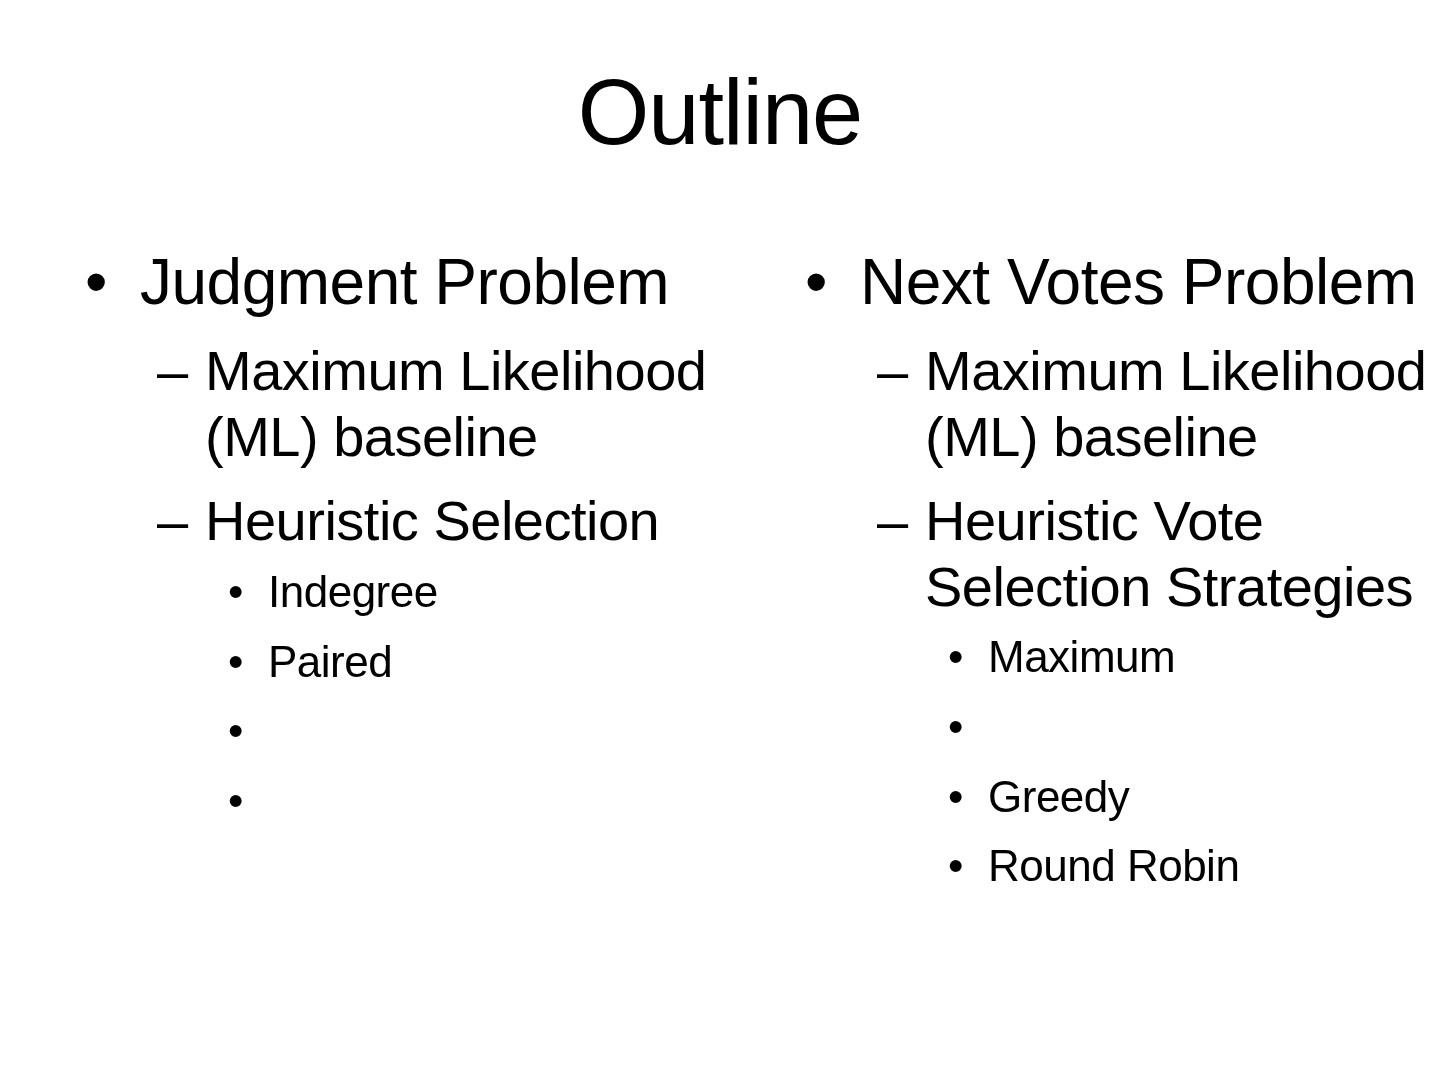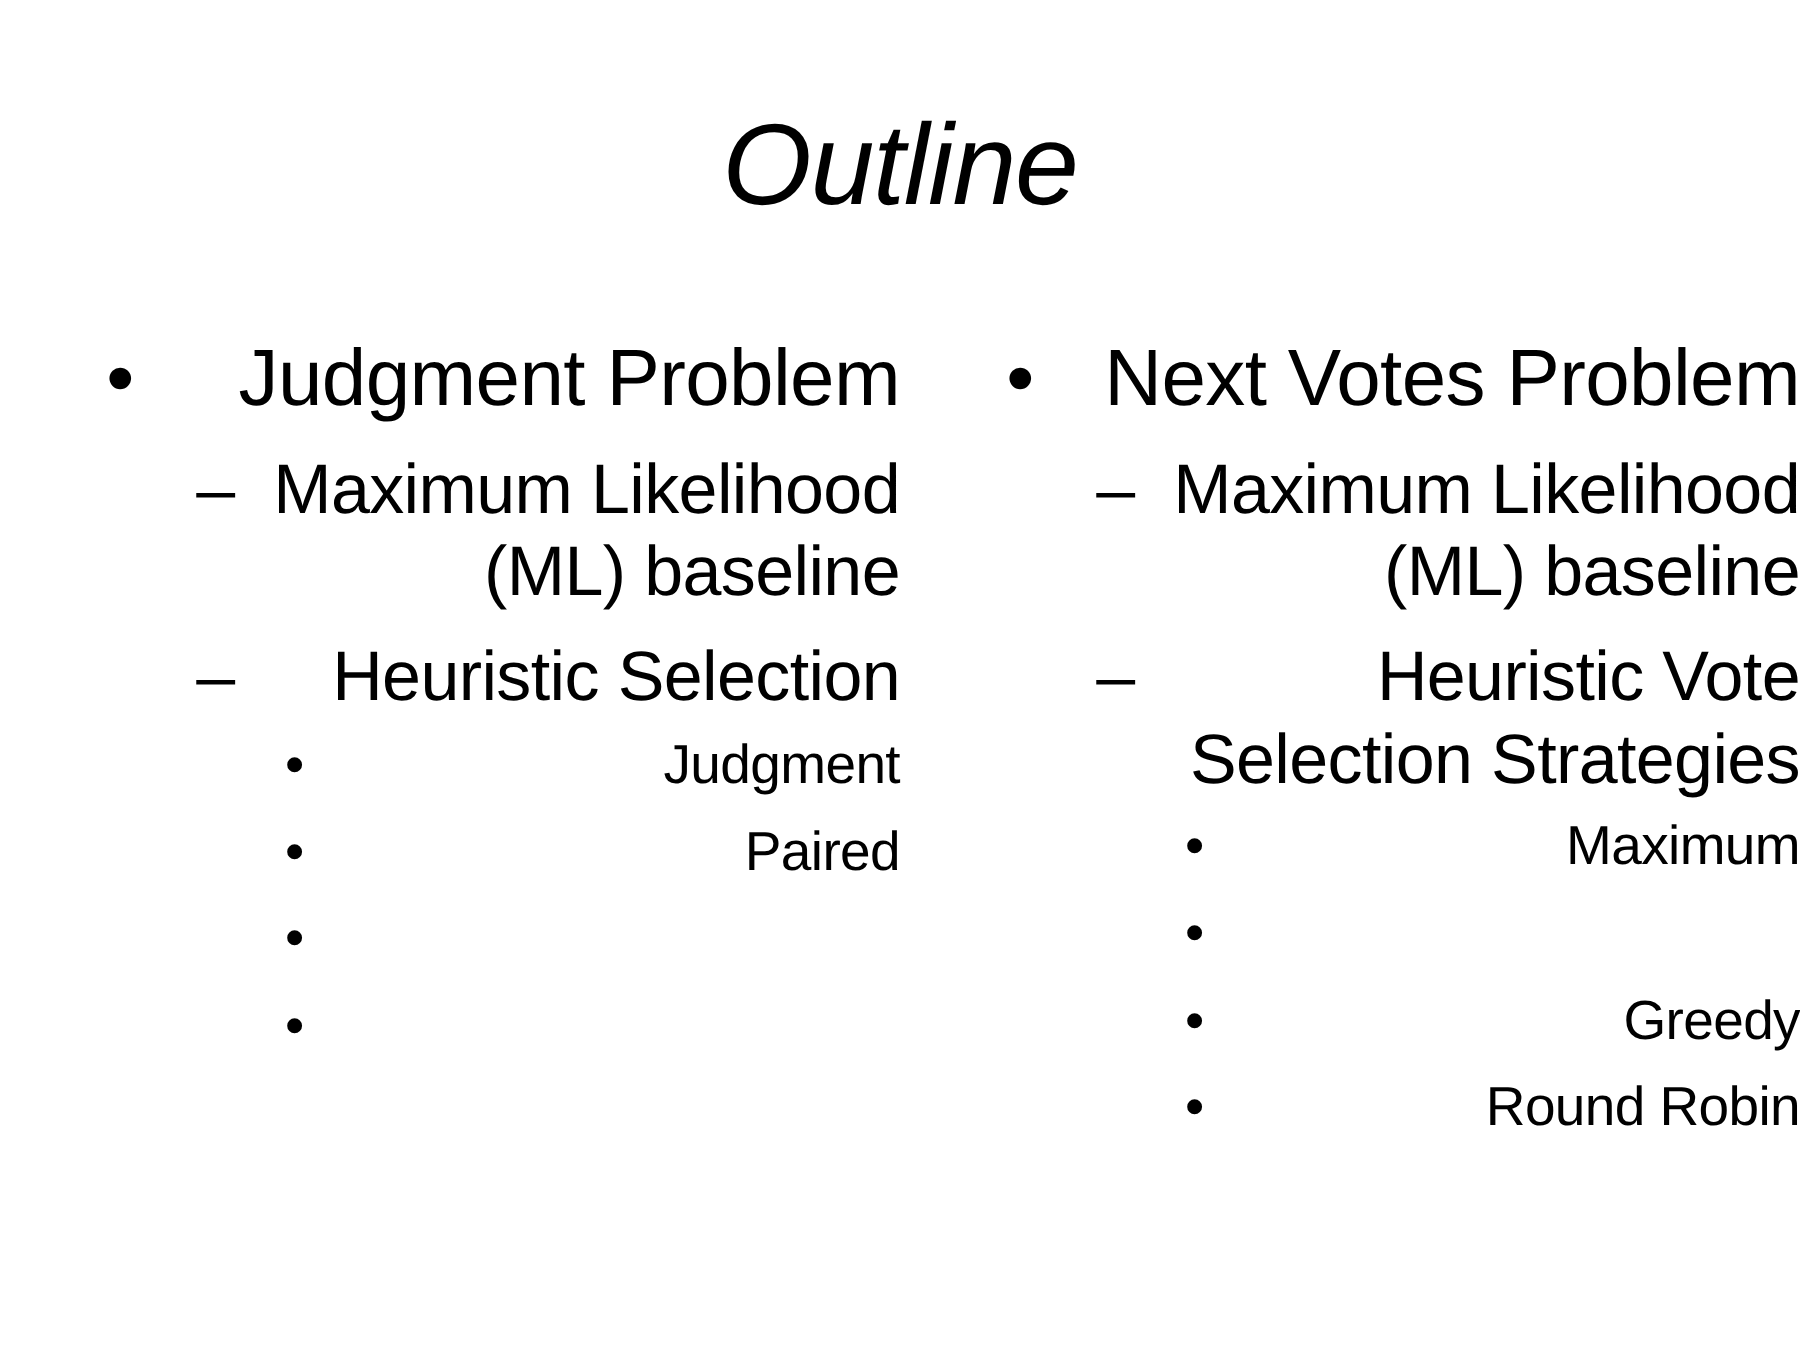--- a/index.html
+++ b/index.html
@@ -11,49 +11,47 @@
     position: relative;
     width: 1440px;
     height: 1080px;
     background: #ffffff;
     color: #000000;
     font-family: "Liberation Sans", sans-serif;
     overflow: hidden;
   }
   .title {
     margin: 0;
-    padding-top: 80px;
+    padding-top: 60px;
     font-size: 92px;
     font-weight: 400;
     line-height: 1.15;
     text-align: center;
     letter-spacing: -1px;
     white-space: nowrap;
-    font-style: italic;
   }
   .columns {
     display: flex;
     margin-top: 80px;
   }
   .column {
     width: 50%;
     box-sizing: border-box;
     padding-left: 85px;
   }
   .item {
     display: flex;
     align-items: flex-start;
     letter-spacing: -0.5px;
   }
   .item .marker {
     flex: 0 0 auto;
   }
   .item .text {
     flex: 1 1 auto;
-    text-align: right;
   }
   .l1 {
     font-size: 64px;
     line-height: 1.15;
   }
   .l1 .marker { width: 55px; }
   .l2 {
     font-size: 56px;
     line-height: 1.17;
     padding-left: 72px;
@@ -86,21 +84,21 @@
     <span class="text">Maximum Likelihood (ML) baseline</span>
   </div>
 
   <div class="item l2">
     <span class="marker">–</span>
     <span class="text">Heuristic Selection</span>
   </div>
 
   <div class="item l3">
     <span class="marker">•</span>
-    <span class="text">Judgment</span>
+    <span class="text">Indegree</span>
   </div>
 
   <div class="item l3">
     <span class="marker">•</span>
     <span class="text">Paired</span>
   </div>
 
   <div class="item l3">
     <span class="marker">•</span>
   </div>

